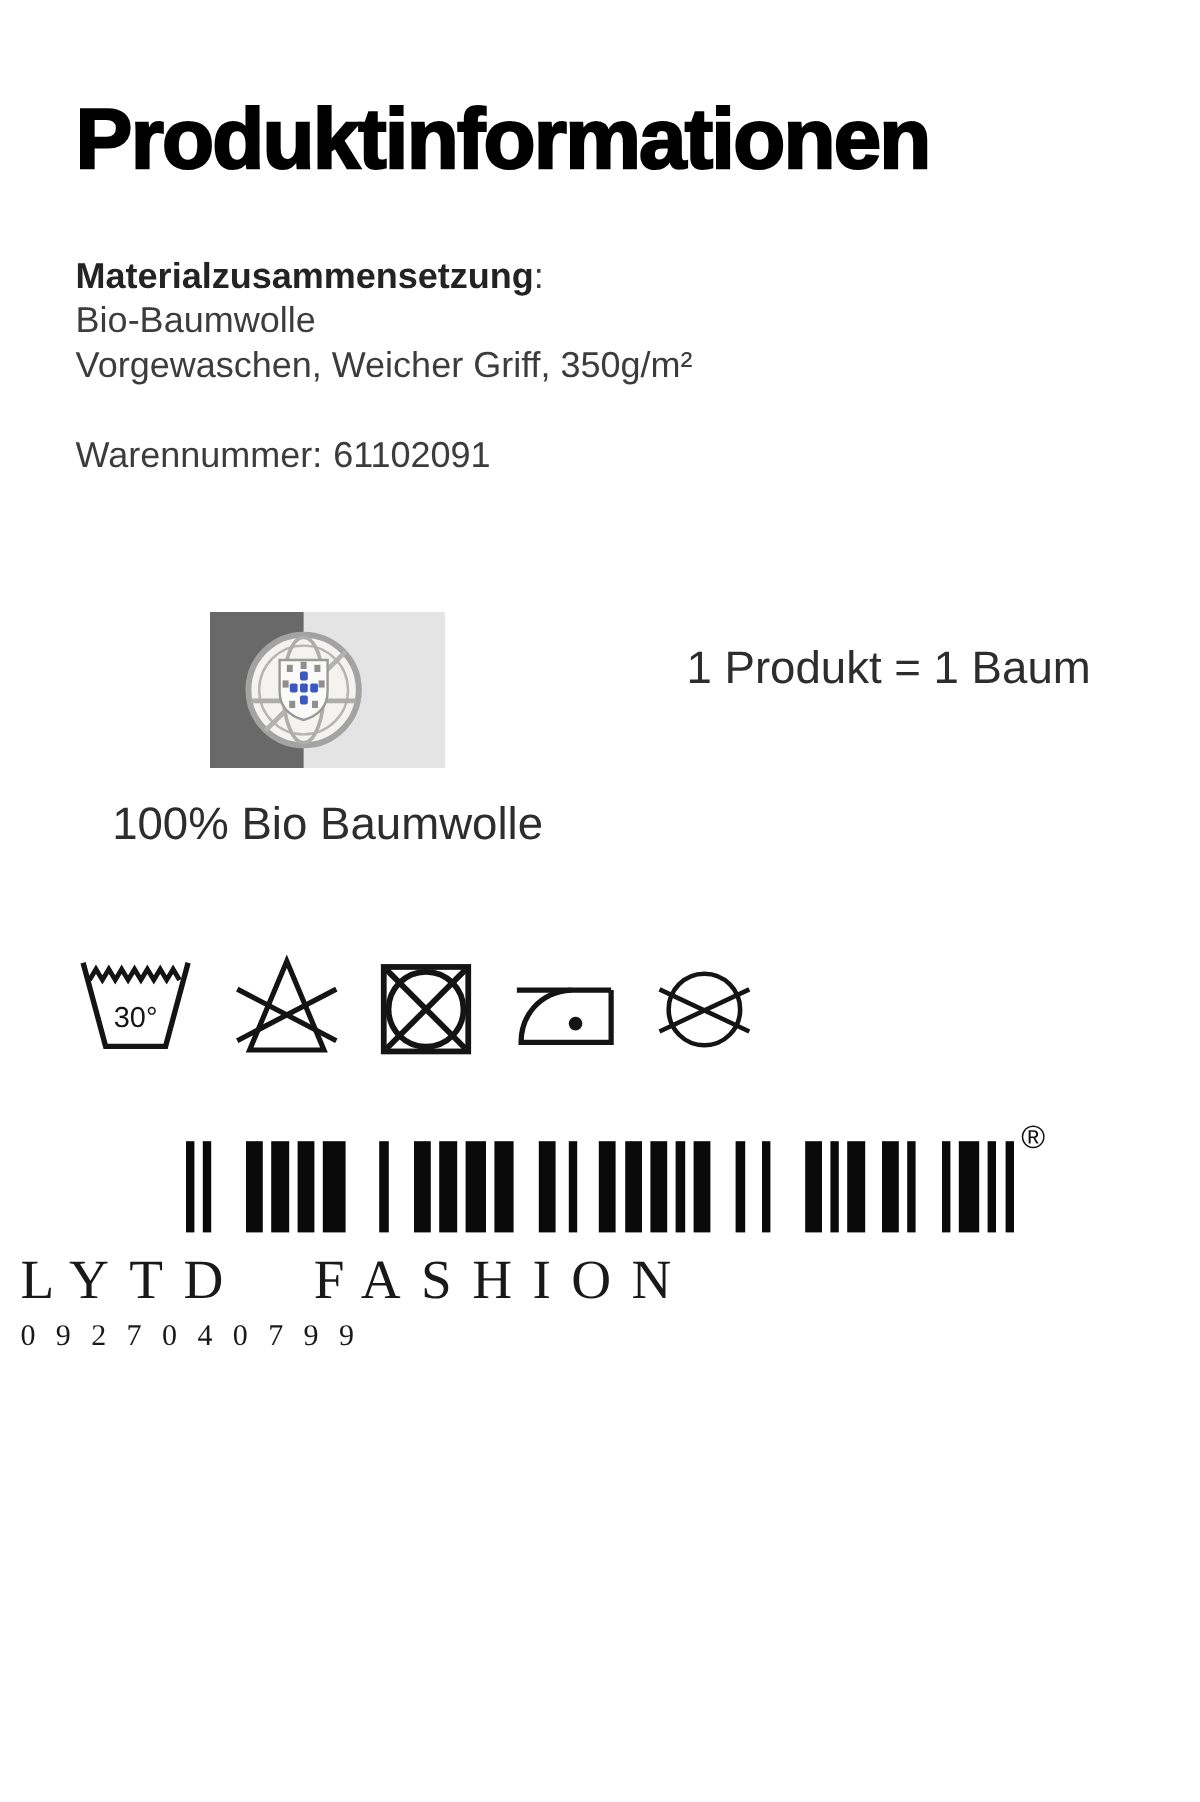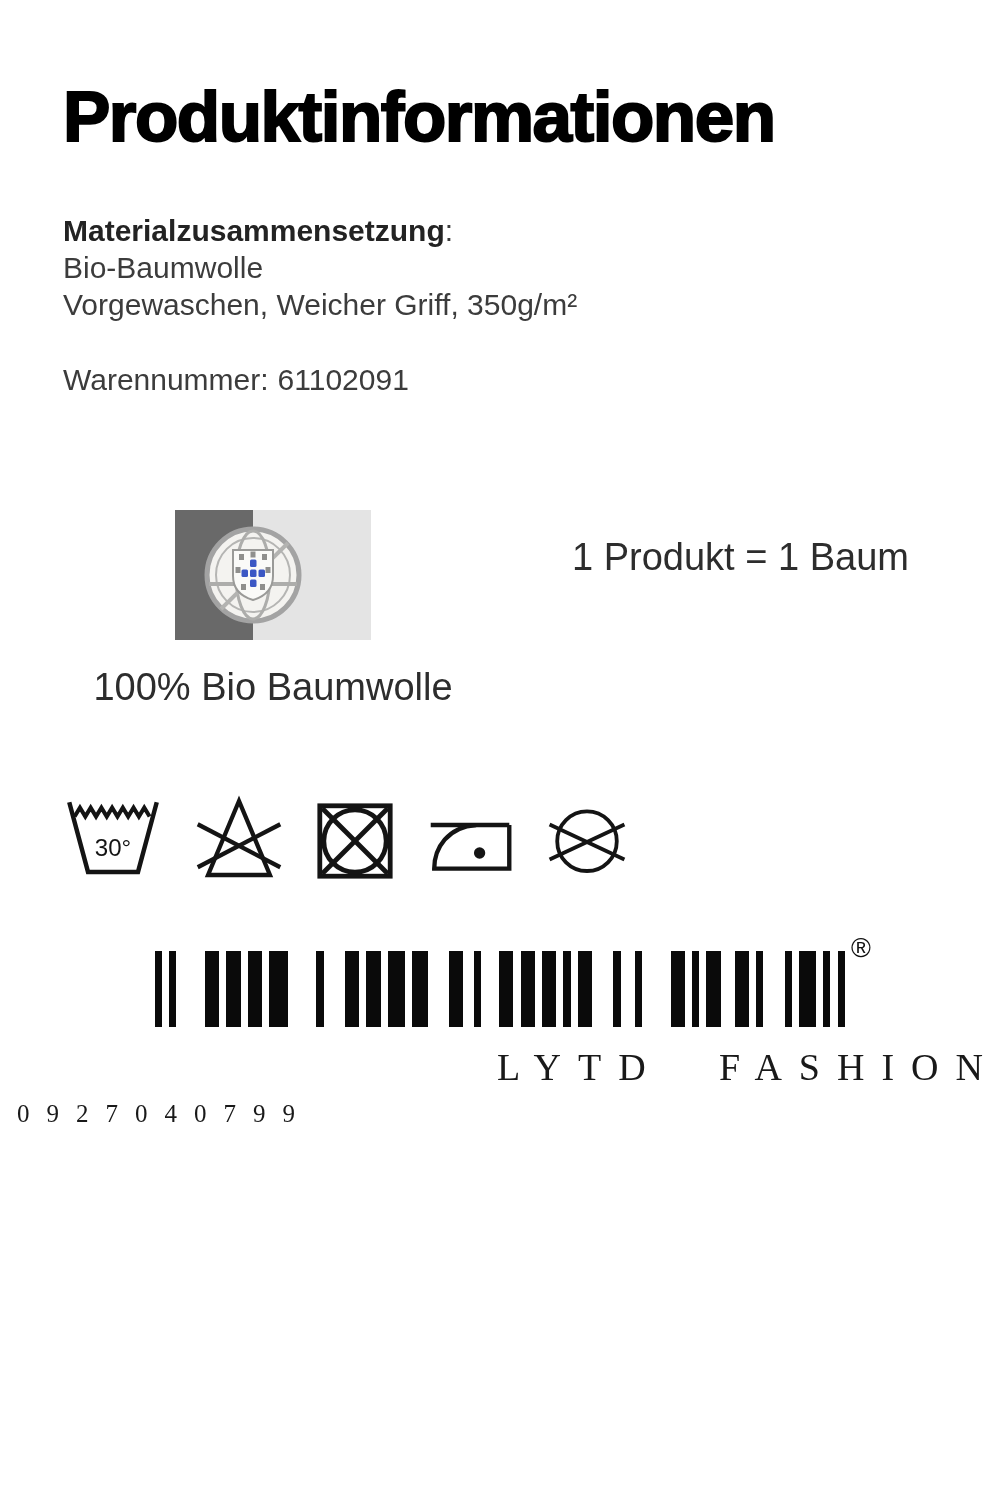--- a/index.html
+++ b/index.html
@@ -48,22 +48,22 @@
   .footer { margin-top:70px; }
   .barcode-wrap { position:relative; width:690px; height:76px; margin:0 auto; }
   #barcode { display:flex; height:76px; width:100%; }
   #barcode .bar { background:#0a0a0a; height:100%; }
   #barcode .gap { background:transparent; height:100%; }
   .reg-mark {
     position:absolute; top:-18px; right:-26px;
     font-size:27px; color:#101010;
   }
   .brand {
-    margin-top:14px; text-align:right;
-    font-family:"Liberation Serif", serif; font-size:38px; line-height:52px;
+    margin-top:14px; text-align:left;
+    font-family:"Liberation Serif", serif; font-size:46px; line-height:52px;
     letter-spacing:17px; word-spacing:30px; color:#191919; text-indent:17px;
   }
   .code {
     margin-top:6px; text-align:left;
     font-family:"Liberation Serif", serif; font-size:25px; line-height:30px;
     letter-spacing:17px; color:#191919; text-indent:17px;
   }
 </style>
 </head>
 <body>

